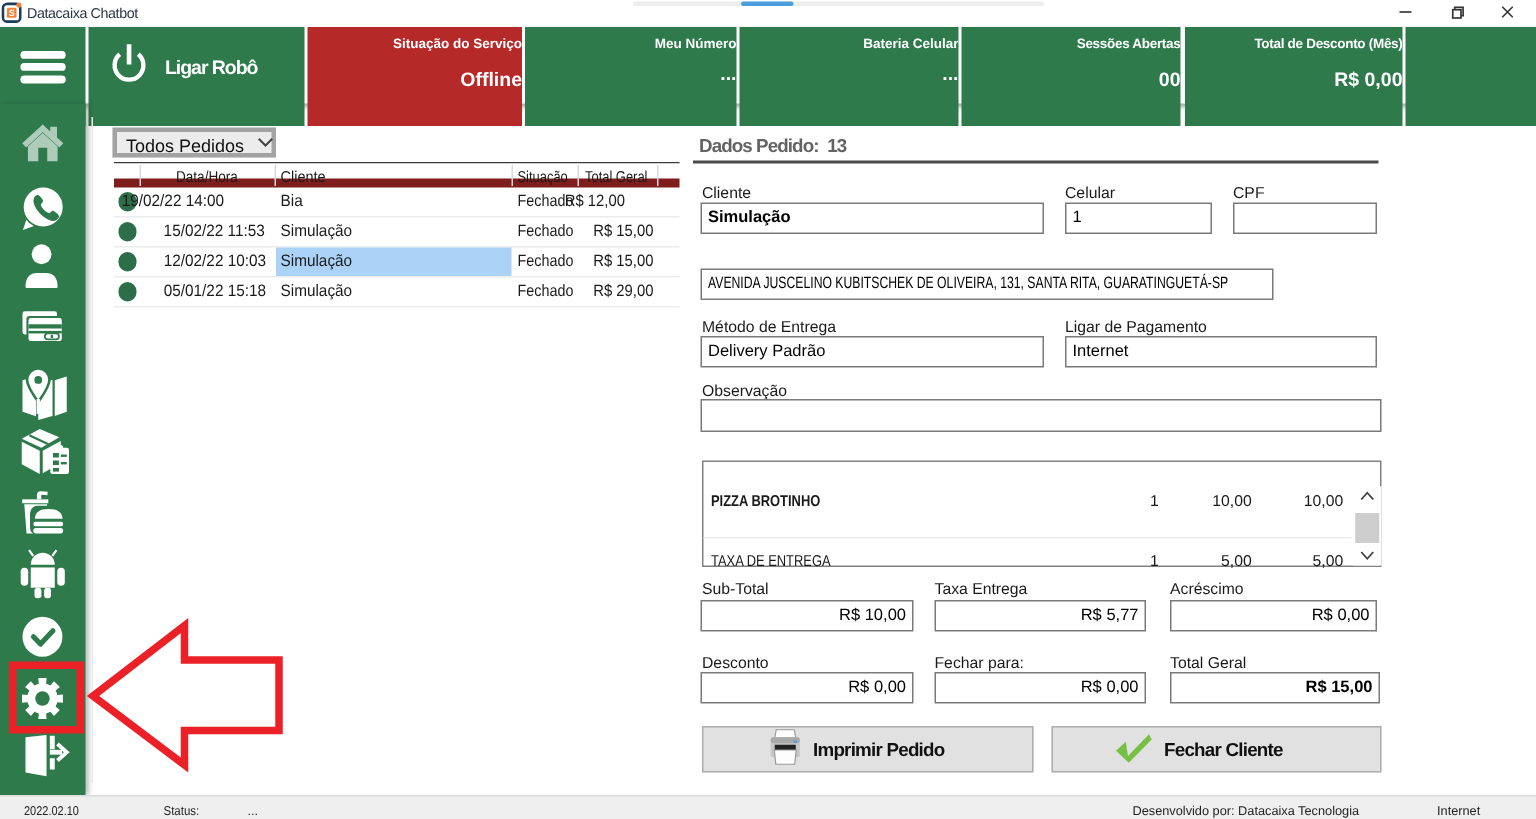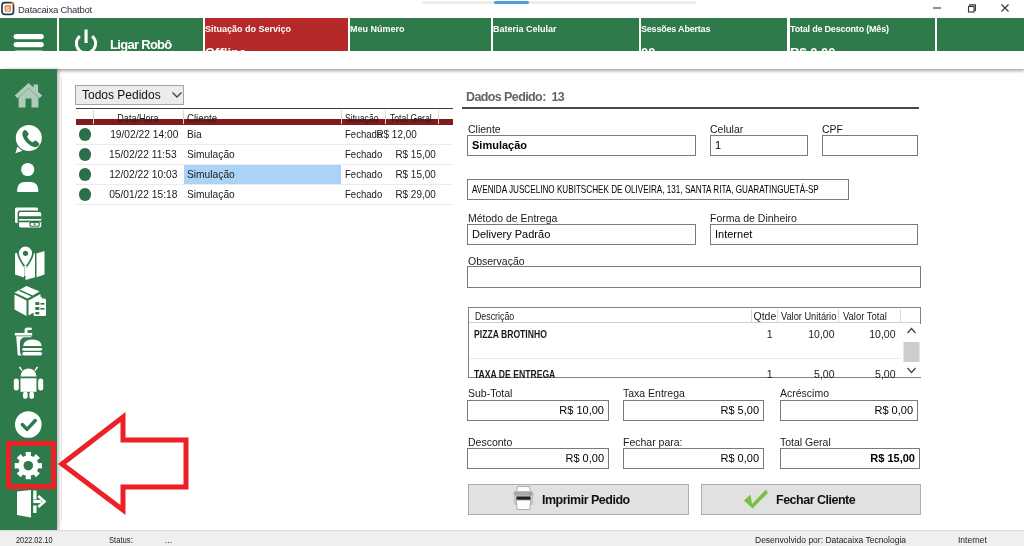--- a/index.html
+++ b/index.html
@@ -1,21 +1,21 @@
 <!DOCTYPE html>
 <html><head><meta charset="utf-8">
 <style>
 *{margin:0;padding:0;box-sizing:border-box}
 html,body{width:1024px;height:546px}
 body{position:relative;font-family:"Liberation Sans",sans-serif;background:#fff;overflow:hidden}
 .abs{position:absolute}
 .lbl{position:absolute;font-size:10.5px;color:#1a1a1a;white-space:nowrap}
 .inp{position:absolute;height:21px;border:1px solid #7a7a7a;background:#fff;font-size:11px;color:#000;line-height:19px;padding:0 4px;white-space:nowrap}
 .inp.r{text-align:right}
-.seg{position:absolute;top:18px;height:33px;background:#2e7a4b;color:#fff;text-align:left}
+.seg{position:absolute;top:18px;height:66px;background:#2e7a4b;color:#fff;text-align:right}
 .seg .t1{position:absolute;top:6px;left:0;right:0;font-size:9px;font-weight:bold}
 .seg .t2{position:absolute;top:27px;left:0;right:0;font-size:13px;font-weight:bold}
 .cx{display:inline-block;transform-origin:0 50%}
 </style></head>
 <body>
 
 <div class="abs" style="left:0;top:0;width:1024px;height:18px;background:#fff"></div>
 <svg class="abs" style="left:0;top:0" width="1024" height="18" viewBox="0 0 1024 18">
   <rect x="2" y="2.6" width="11.5" height="11.8" rx="2.6" fill="none" stroke="#1d3c59" stroke-width="1.7"></rect>
   <rect x="4.6" y="5.2" width="6.4" height="6.6" rx="1" fill="#f0853a"></rect>
@@ -154,41 +154,41 @@
 
   <g fill="#fff">
     <path d="M17 422.5 L31 421 V448.5 L17 446 Z"></path>
     <path d="M33.2 421.5 h3.3 v9 h-3.3 z M33.2 436.5 h3.3 v7.5 h-3.3 z"></path>
     <rect x="33.2" y="430.9" width="8.2" height="3.2"></rect>
     <path d="M38.3 427 L44.5 432.5 L38.3 438" fill="none" stroke="#fff" stroke-width="2.6"></path>
   </g>
 </svg>
 
 <div class="abs" style="left:61px;top:78px;width:1px;height:444px;background:#ebebeb"></div>
-<div class="abs" style="left:75px;top:85px;width:109px;height:20px;background:#ececec;border:1px solid #a3a3a3;font-size:12px;color:#111;line-height:18px;padding-left:6px">Todos Pedidos</div>
+<div class="abs" style="left:75px;top:85px;width:109px;height:20px;background:#ececec;border:3px solid #a3a3a3;font-size:12px;color:#111;line-height:18px;padding-left:6px">Todos Pedidos</div>
 <svg class="abs" style="left:171px;top:91px" width="12" height="8" viewBox="0 0 12 8">
     <path d="M1.5 1.5 L6 6 L10.5 1.5" fill="none" stroke="#444" stroke-width="1.4"></path>
   </svg>
 
 <div class="abs" style="left:76px;top:107.5px;width:377px;height:1.6px;background:#3c3c3c"></div>
 <div class="abs" style="left:76px;top:109px;width:377px;height:15.5px;background:#fff;border-bottom:6px solid #7f1d1d;font-size:10.5px;color:#1a1a1a">
   <div class="abs" style="left:17px;top:2.5px;width:90px;text-align:center"><span class="cx" style="transform:scaleX(0.86);transform-origin:50% 50%">Data/Hora</span></div>
   <div class="abs" style="left:111px;top:2.5px"><span class="cx" style="transform:scaleX(0.92)">Cliente</span></div>
   <div class="abs" style="left:268.5px;top:2.5px"><span class="cx" style="transform:scaleX(0.82)">Situação</span></div>
   <div class="abs" style="left:313.5px;top:2.5px"><span class="cx" style="transform:scaleX(0.82)">Total Geral</span></div>
   <div class="abs" style="left:16.5px;top:1px;width:1px;height:14px;background:#d9d9d9"></div>
   <div class="abs" style="left:107px;top:1px;width:1px;height:14px;background:#d9d9d9"></div>
   <div class="abs" style="left:264.5px;top:1px;width:1px;height:14px;background:#d9d9d9"></div>
   <div class="abs" style="left:309px;top:1px;width:1px;height:14px;background:#d9d9d9"></div>
   <div class="abs" style="left:361.5px;top:1px;width:1px;height:14px;background:#d9d9d9"></div>
 </div>
 
 <div class="abs" style="left:76px;top:124.5px;width:377px;height:20px;border-bottom:1px solid #ececec;font-size:11px;color:#1a1a1a">
   <div class="abs" style="left:2.5px;top:3.8px;width:12.5px;height:12.5px;border-radius:50%;background:#2c6e49"></div>
-  <div class="abs" style="left:15px;top:3px;width:101px;text-align:center"><span class="cx" style="transform:scaleX(0.93);transform-origin:100% 50%">19/02/22 14:00</span></div>
+  <div class="abs" style="left:0;top:3px;width:101px;text-align:left"><span class="cx" style="transform:scaleX(0.93);transform-origin:100% 50%">19/02/22 14:00</span></div>
   <div class="abs" style="left:111px;top:3px"><span class="cx" style="transform:scaleX(0.93)">Bia</span></div>
   <div class="abs" style="left:269px;top:3px"><span class="cx" style="transform:scaleX(0.87)">Fechado</span></div>
   <div class="abs" style="left:276px;top:3px;width:84px;text-align:center"><span class="cx" style="transform:scaleX(0.9);transform-origin:100% 50%">R$ 12,00</span></div>
 </div>
 <div class="abs" style="left:76px;top:144.5px;width:377px;height:20px;border-bottom:1px solid #ececec;font-size:11px;color:#1a1a1a">
   <div class="abs" style="left:2.5px;top:3.8px;width:12.5px;height:12.5px;border-radius:50%;background:#2c6e49"></div>
   <div class="abs" style="left:0;top:3px;width:101px;text-align:right"><span class="cx" style="transform:scaleX(0.93);transform-origin:100% 50%">15/02/22 11:53</span></div>
   <div class="abs" style="left:111px;top:3px"><span class="cx" style="transform:scaleX(0.93)">Simulação</span></div>
   <div class="abs" style="left:269px;top:3px"><span class="cx" style="transform:scaleX(0.87)">Fechado</span></div>
   <div class="abs" style="left:276px;top:3px;width:84px;text-align:right"><span class="cx" style="transform:scaleX(0.9);transform-origin:100% 50%">R$ 15,00</span></div>
@@ -216,65 +216,55 @@
 <div class="lbl" style="left:710px;top:122.5px">Celular</div>
 <div class="lbl" style="left:822px;top:122.5px">CPF</div>
 <div class="inp" style="left:467px;top:134.5px;width:229px;font-weight:bold">Simulação</div>
 <div class="inp" style="left:710px;top:134.5px;width:98px">1</div>
 <div class="inp" style="left:822px;top:134.5px;width:96px"></div>
 
 <div class="lbl" style="left:468px;top:178px">Endereço</div>
 <div class="inp" style="left:467px;top:179px;width:382px"><span class="cx" style="transform:scaleX(0.74)">AVENIDA JUSCELINO KUBITSCHEK DE OLIVEIRA, 131, SANTA RITA, GUARATINGUETÁ-SP</span></div>
 
 <div class="lbl" style="left:468px;top:212px">Método de Entrega</div>
-<div class="lbl" style="left:710px;top:212px">Forma de Dinheiro</div>
+<div class="lbl" style="left:710px;top:212px">Ligar de Pagamento</div>
 <div class="inp" style="left:467px;top:224px;width:229px">Delivery Padrão</div>
 <div class="inp" style="left:710px;top:224px;width:208px">Internet</div>
 
 <div class="lbl" style="left:468px;top:255px">Observação</div>
 <div class="inp" style="left:467px;top:266px;width:454px;height:22px"></div>
 
 <div class="abs" style="left:467.5px;top:306.5px;width:453.5px;height:71px;border:1px solid #808080;background:#fff;font-size:10.5px;color:#1a1a1a">
-  <div class="abs" style="left:0;top:0;width:100%;height:15.5px;border-bottom:1px solid #cfcfcf">
-    <div class="abs" style="left:6px;top:2px"><span class="cx" style="transform:scaleX(0.84)">Descrição</span></div>
-    <div class="abs" style="left:285px;top:2px">Qtde</div>
-    <div class="abs" style="left:312px;top:2px"><span class="cx" style="transform:scaleX(0.88)">Valor Unitário</span></div>
-    <div class="abs" style="left:374px;top:2px"><span class="cx" style="transform:scaleX(0.9)">Valor Total</span></div>
-    <div class="abs" style="left:282.5px;top:1px;width:1px;height:13px;background:#d9d9d9"></div>
-    <div class="abs" style="left:308.5px;top:1px;width:1px;height:13px;background:#d9d9d9"></div>
-    <div class="abs" style="left:369.5px;top:1px;width:1px;height:13px;background:#d9d9d9"></div>
-    <div class="abs" style="left:431.5px;top:1px;width:1px;height:13px;background:#d9d9d9"></div>
-  </div>
   <div class="abs" style="left:0;top:16.5px;width:432px;height:35px;border-bottom:1px solid #ececec">
     <div class="abs" style="left:5px;top:3.5px;font-weight:bold"><span class="cx" style="transform:scaleX(0.82)">PIZZA BROTINHO</span></div>
     <div class="abs" style="right:128px;top:3.5px">1</div>
     <div class="abs" style="right:66px;top:3.5px">10,00</div>
     <div class="abs" style="right:5px;top:3.5px">10,00</div>
   </div>
   <div class="abs" style="left:0;top:57px;width:432px;height:13px">
-    <div class="abs" style="left:5px;top:3.5px;font-weight:bold"><span class="cx" style="transform:scaleX(0.82)">TAXA DE ENTREGA</span></div>
+    <div class="abs" style="left:5px;top:3.5px;font-weight:normal"><span class="cx" style="transform:scaleX(0.82)">TAXA DE ENTREGA</span></div>
     <div class="abs" style="right:128px;top:3.5px">1</div>
     <div class="abs" style="right:66px;top:3.5px">5,00</div>
     <div class="abs" style="right:5px;top:3.5px">5,00</div>
   </div>
 
   <div class="abs" style="left:433px;top:16.5px;width:19px;height:53px;background:#fff">
     <svg width="19" height="53">
         <path d="M5.5 9 L9.5 4.5 L13.5 9" fill="none" stroke="#404040" stroke-width="1.2"></path>
         <path d="M5.5 44 L9.5 48.5 L13.5 44" fill="none" stroke="#404040" stroke-width="1.2"></path>
         <rect x="1.5" y="18" width="16" height="20" fill="#cdcdcd"></rect>
       </svg>
   </div>
 </div>
 
 <div class="lbl" style="left:468px;top:386.5px">Sub-Total</div>
 <div class="lbl" style="left:623px;top:386.5px">Taxa Entrega</div>
 <div class="lbl" style="left:780px;top:386.5px">Acréscimo</div>
 <div class="inp r" style="left:467px;top:400px;width:142px">R$ 10,00</div>
-<div class="inp r" style="left:623px;top:400px;width:141px">R$ 5,00</div>
+<div class="inp r" style="left:623px;top:400px;width:141px">R$ 5,77</div>
 <div class="inp r" style="left:780px;top:400px;width:138px">R$ 0,00</div>
 
 <div class="lbl" style="left:468px;top:436px">Desconto</div>
 <div class="lbl" style="left:623px;top:436px">Fechar para:</div>
 <div class="lbl" style="left:780px;top:436px">Total Geral</div>
 <div class="inp r" style="left:467px;top:448px;width:142px">R$ 0,00</div>
 <div class="inp r" style="left:623px;top:448px;width:141px">R$ 0,00</div>
 <div class="inp r" style="left:780px;top:448px;width:140px;font-weight:bold">R$ 15,00</div>
 
 <div class="abs" style="left:467.5px;top:484px;width:221px;height:30.5px;background:#e1e1e1;border:1px solid #adadad"></div>

